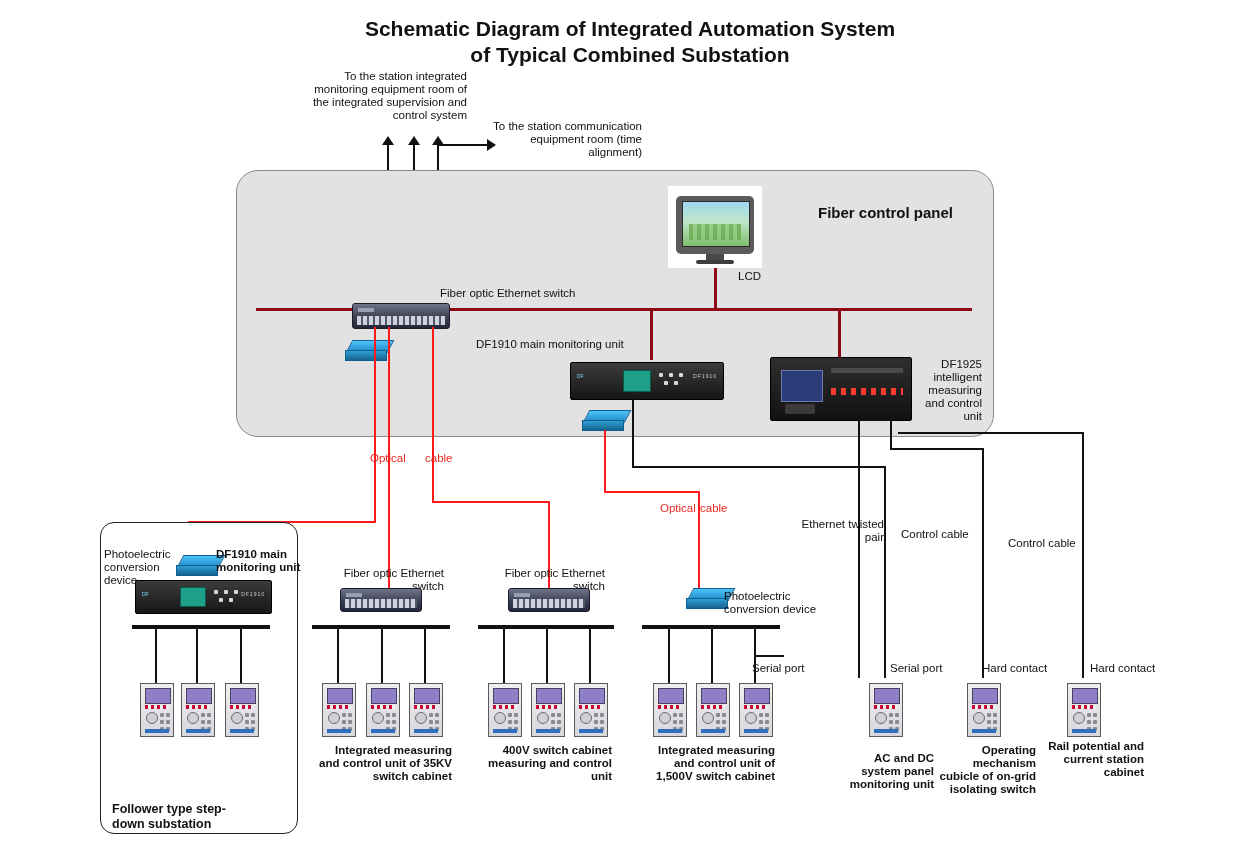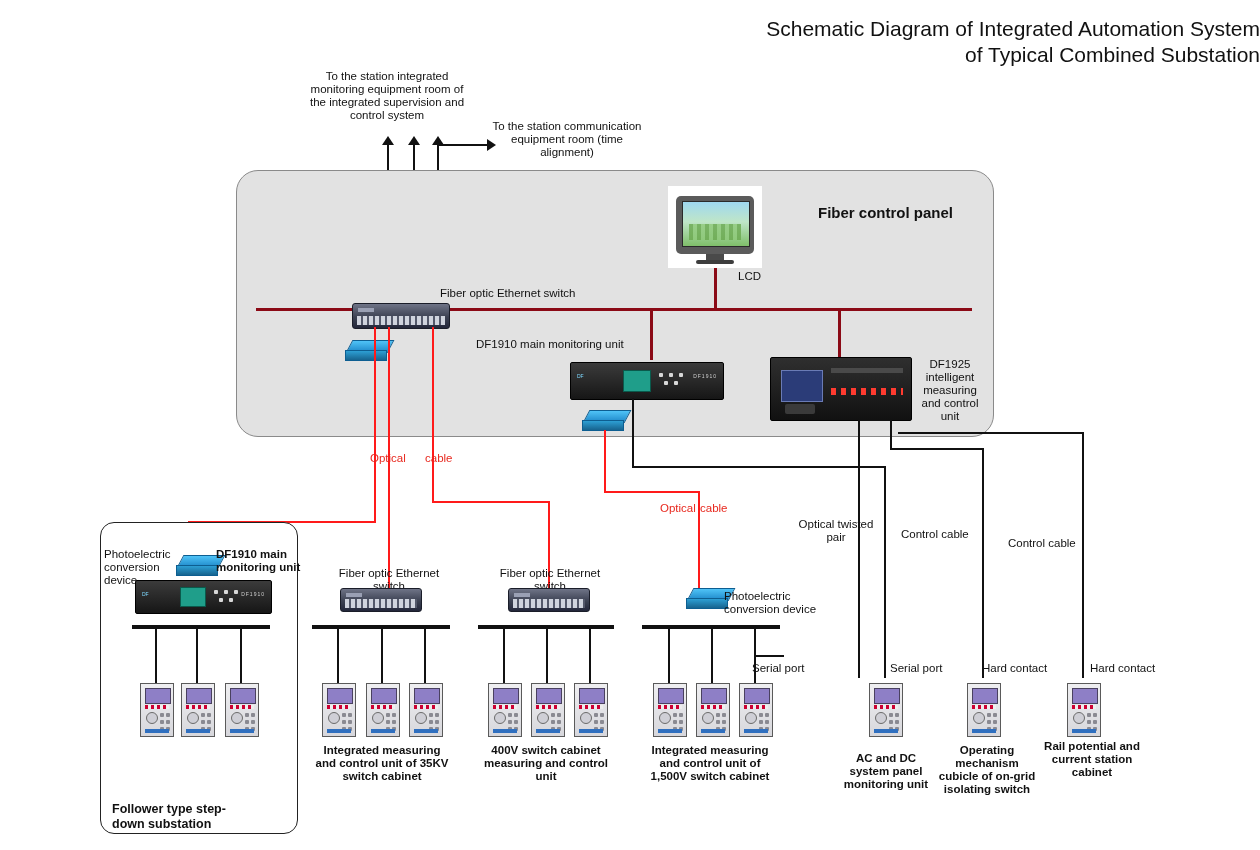--- a/index.html
+++ b/index.html
@@ -1,23 +1,23 @@
 <!DOCTYPE html>
 <html><head>
 <meta charset="utf-8">
 <style>
   html,body{margin:0;padding:0;background:#fff;}
   body{font-family:"Liberation Sans",sans-serif;}
   #canvas{position:relative;width:1260px;height:850px;background:#ffffff;overflow:hidden;}
 
-  .title{position:absolute;left:0;top:16px;width:1260px;text-align:right;font-size:21px;font-weight:normal;color:#111;line-height:26px;}
+  .title{position:absolute;left:0;top:16px;width:1260px;text-align:center;font-size:21px;font-weight:bold;color:#111;line-height:26px;}
   .title span{display:block;}
 
   .txt{position:absolute;font-size:11.5px;color:#111;line-height:13px;}
-  .txt.c{text-align:center;}
+  .txt.c{text-align:right;}
   .txt.b{font-weight:bold;}
   .txt.red{color:#e8281e;}
 
   .panel{position:absolute;left:236px;top:170px;width:756px;height:265px;background:#e2e2e2;border:1px solid #8a8a8a;border-radius:22px;}
   .panel-title{position:absolute;left:818px;top:203px;width:140px;font-size:15px;font-weight:bold;color:#111;line-height:19px;}
 
   .subpanel{position:absolute;left:100px;top:522px;width:196px;height:310px;background:#fff;border:1.5px solid #222;border-radius:14px;}
 
   .bus{position:absolute;background:#8b0a16;height:3px;}
   .wire{position:absolute;background:#111;}
@@ -172,21 +172,21 @@
   <div class="wire" style="left:858px;top:419px;width:2px;height:259px;"></div>
   <div class="wire" style="left:858px;top:419px;width:32px;height:2px;"></div>
 
   <div class="wire" style="left:890px;top:419px;width:2px;height:30px;"></div>
   <div class="wire" style="left:890px;top:448px;width:94px;height:2px;"></div>
   <div class="wire" style="left:982px;top:448px;width:2px;height:230px;"></div>
 
   <div class="wire" style="left:898px;top:432px;width:186px;height:2px;"></div>
   <div class="wire" style="left:1082px;top:432px;width:2px;height:246px;"></div>
 
-  <div class="txt c" style="left:788px;top:518px;width:96px;">Optical twisted pair</div>
+  <div class="txt c" style="left:788px;top:518px;width:96px;">Ethernet twisted pair</div>
   <div class="txt" style="left:901px;top:528px;">Control cable</div>
   <div class="txt" style="left:1008px;top:537px;">Control cable</div>
 
   <div class="subpanel"></div>
   <div class="txt" style="left:104px;top:548px;width:70px;">Photoelectric conversion device</div>
   <div class="pec" style="left:176px;top:555px;">
     <div class="top"></div>
     <div class="front"></div>
   </div>
   <div class="txt b" style="left:216px;top:548px;width:92px;font-weight:bold;">DF1910 main monitoring unit</div>

